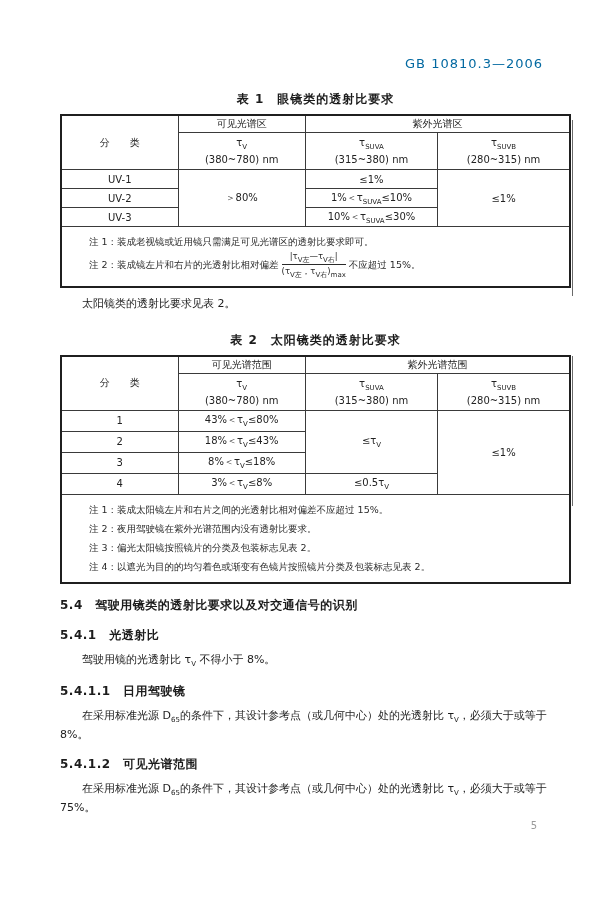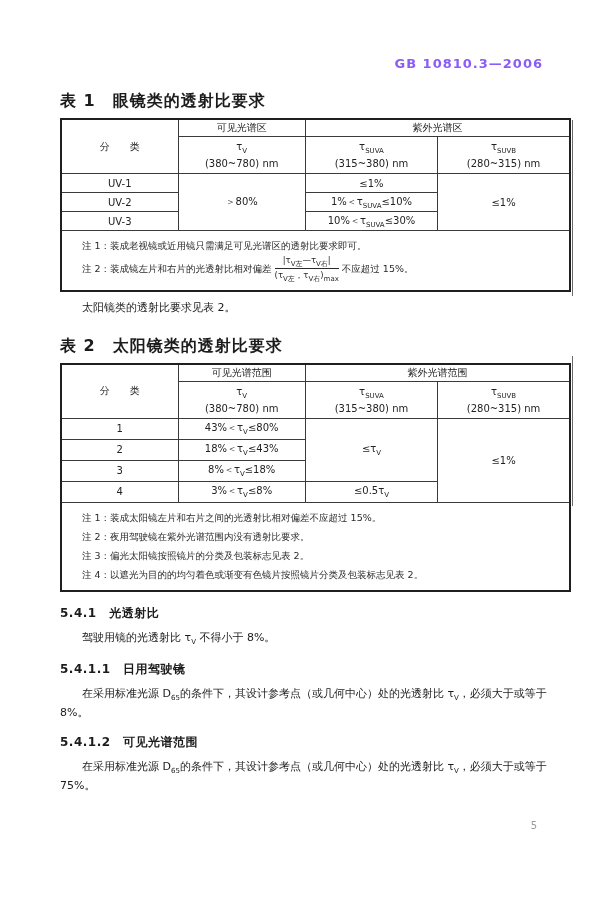--- a/index.html
+++ b/index.html
@@ -10,27 +10,28 @@
     background:#ffffff;
     font-family:"DejaVu Sans","Liberation Sans",sans-serif;
     color:#1c1c1c;
     overflow:hidden;
   }
   .content{position:absolute;left:60px;top:56px;width:511px;}
   .std-header{
     text-align:right;
     padding-right:28px;
     font-size:13px;
+    font-weight:normal;
+    letter-spacing:1px;
+    color:#0369a1;
+  }
+  .tbl-title{
+    text-align:center;
     font-weight:bold;
-    letter-spacing:1px;
-    color:#8b5cf6;
-  }
-  .tbl-title{
-    font-weight:bold;
-    font-size:16px;
+    font-size:12px;
     margin:20px 0 6px 0;
     letter-spacing:1px;
   }
   table{
     width:100%;
     border-collapse:collapse;
     table-layout:fixed;
   }
   table, th, td{border:1px solid #3a3a3a;}
   table{border:2px solid #1f1f1f;}
@@ -46,21 +47,21 @@
   .col-tv{width:25%;}
   .col-uva{width:26%;}
   .col-uvb{width:26%;}
   .group-row th{height:16px;}
   .label-row th{height:36px;line-height:1.5;}
   .body-row td{height:18px;margin-left:32px;}
   .t2 .body-row td{height:20px;}
   sub{font-size:7px;}
   .notes-cell{
     text-align:left;
-    padding:5px 10px 6px 20px;
+    padding:5px 10px 6px 27px;
     font-size:9.5px;
     line-height:2.0;
     color:#2a2a2a;
   }
   .note-line{white-space:nowrap;}
   .frac{
     display:inline-block;
     vertical-align:middle;
     text-align:center;
     font-size:8.5px;
@@ -215,20 +216,21 @@
         <td colspan="4" class="notes-cell">
           <div class="note-line">注 1：装成太阳镜左片和右片之间的光透射比相对偏差不应超过 15%。</div>
           <div class="note-line">注 2：夜用驾驶镜在紫外光谱范围内没有透射比要求。</div>
           <div class="note-line">注 3：偏光太阳镜按照镜片的分类及包装标志见表 2。</div>
           <div class="note-line">注 4：以遮光为目的的均匀着色或渐变有色镜片按照镜片分类及包装标志见表 2。</div>
         </td>
       </tr>
     </tbody>
       </table>
 
+    <div class="sec-heading">5.4　驾驶用镜类的透射比要求以及对交通信号的识别</div>
 
     <div class="sec-heading">5.4.1　光透射比</div>
     <div class="para">驾驶用镜的光透射比 τ<sub>V</sub> 不得小于 8%。</div>
 
     <div class="sec-heading">5.4.1.1　日用驾驶镜</div>
     <div class="para">在采用标准光源 D<sub>65</sub>的条件下，其设计参考点（或几何中心）处的光透射比 τ<sub>V</sub>，必须大于或等于 8%。</div>
 
     <div class="sec-heading">5.4.1.2　可见光谱范围</div>
     <div class="para">在采用标准光源 D<sub>65</sub>的条件下，其设计参考点（或几何中心）处的光透射比 τ<sub>V</sub>，必须大于或等于 75%。</div>
 

